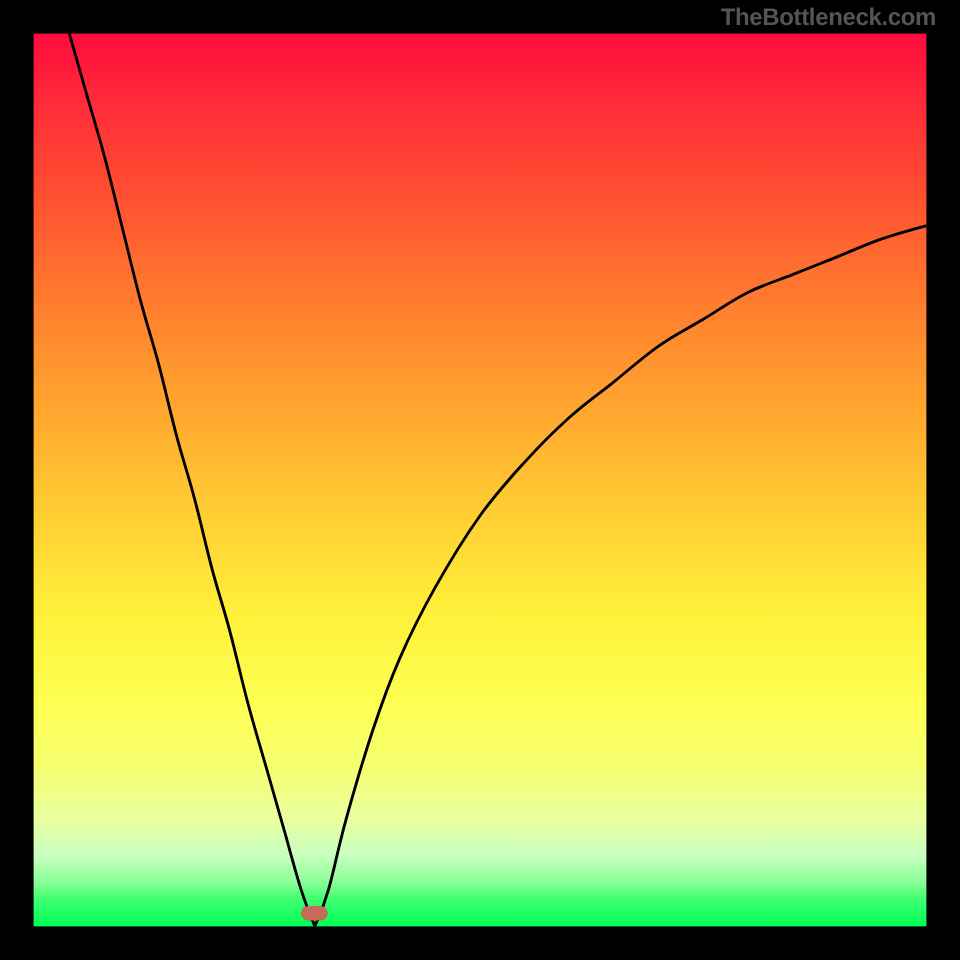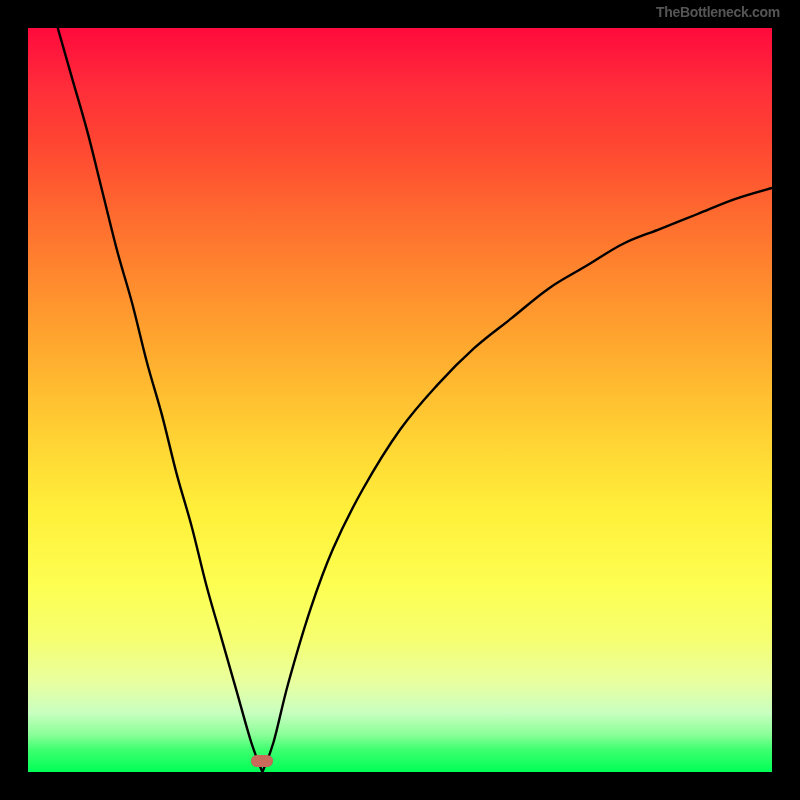--- a/index.html
+++ b/index.html
@@ -32,21 +32,21 @@
       #8aff98 95%,
       #3eff70 97%,
       #00ff56 100%
     );
   }
   .attribution {
     position: absolute;
     top: 4px;
     right: 20px;
     color: #555;
-    font-size: 14px;
+    font-size: 20px;
     font-weight: bold;
     letter-spacing: -0.3px;
   }
   .curve-svg {
     position: absolute;
     top: 0;
     left: 0;
     width: 100%;
     height: 100%;
   }

